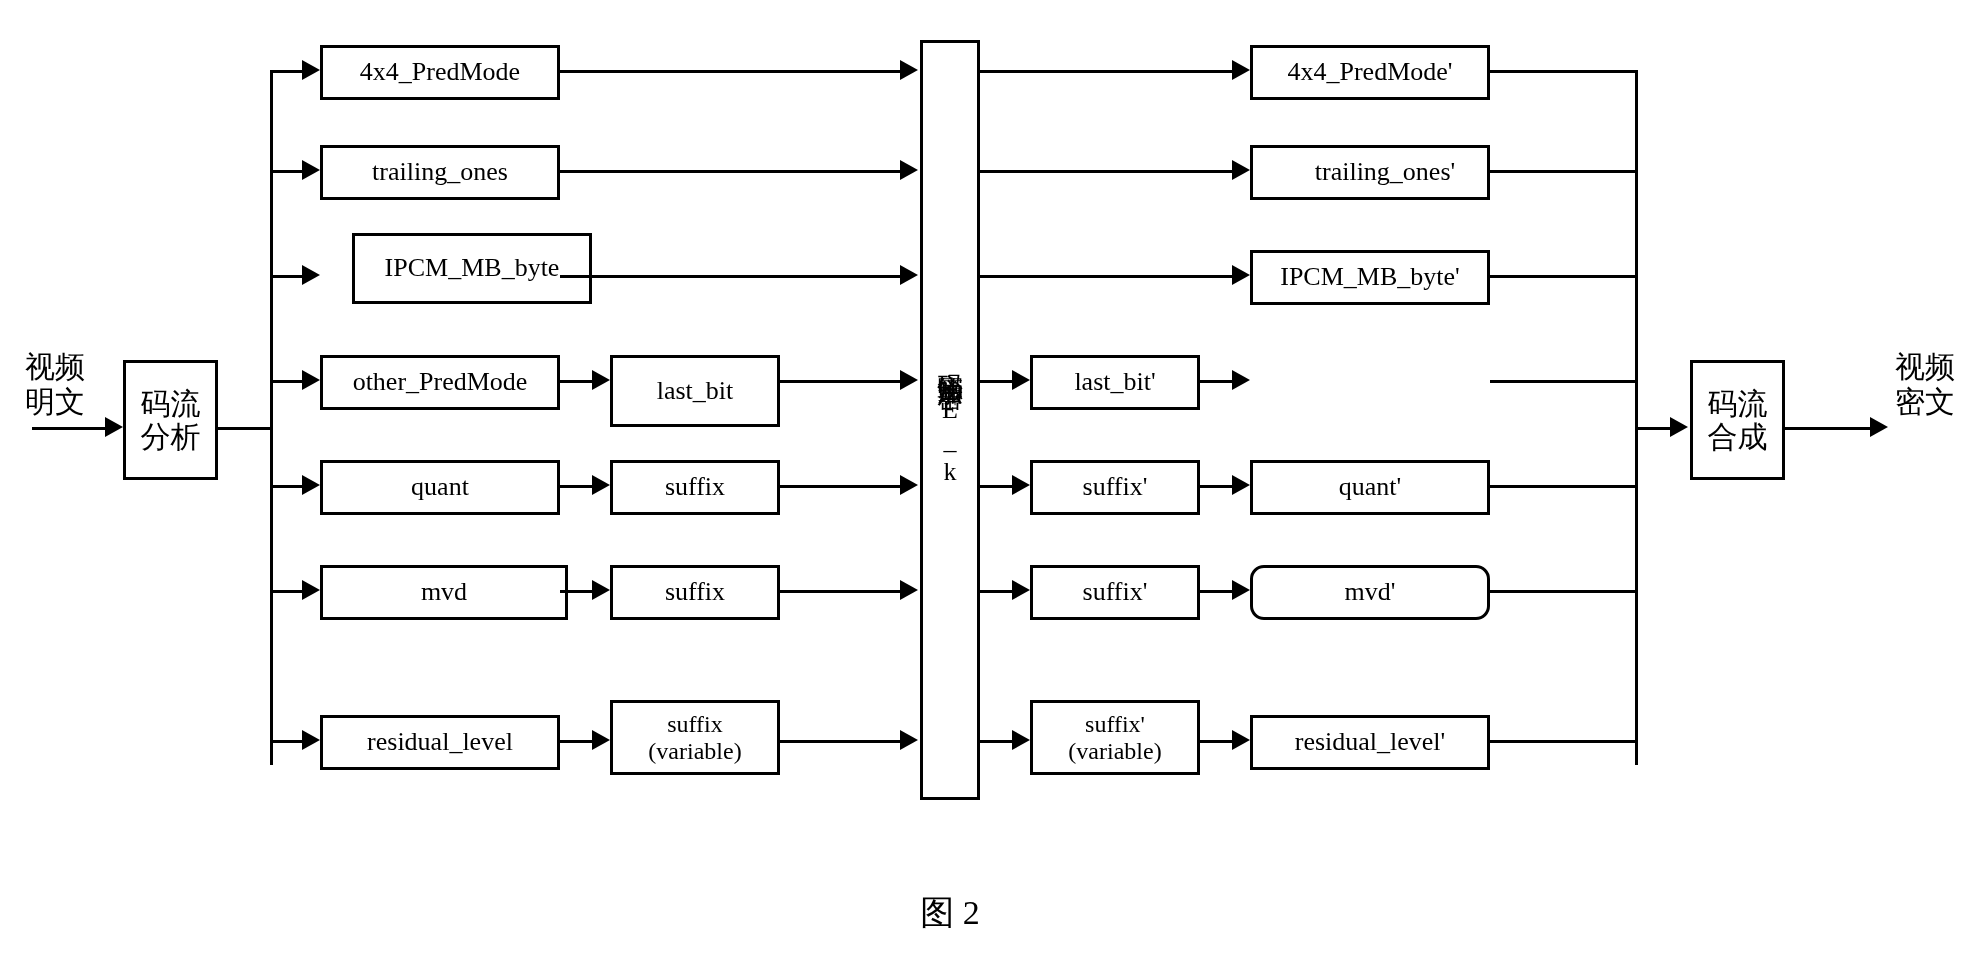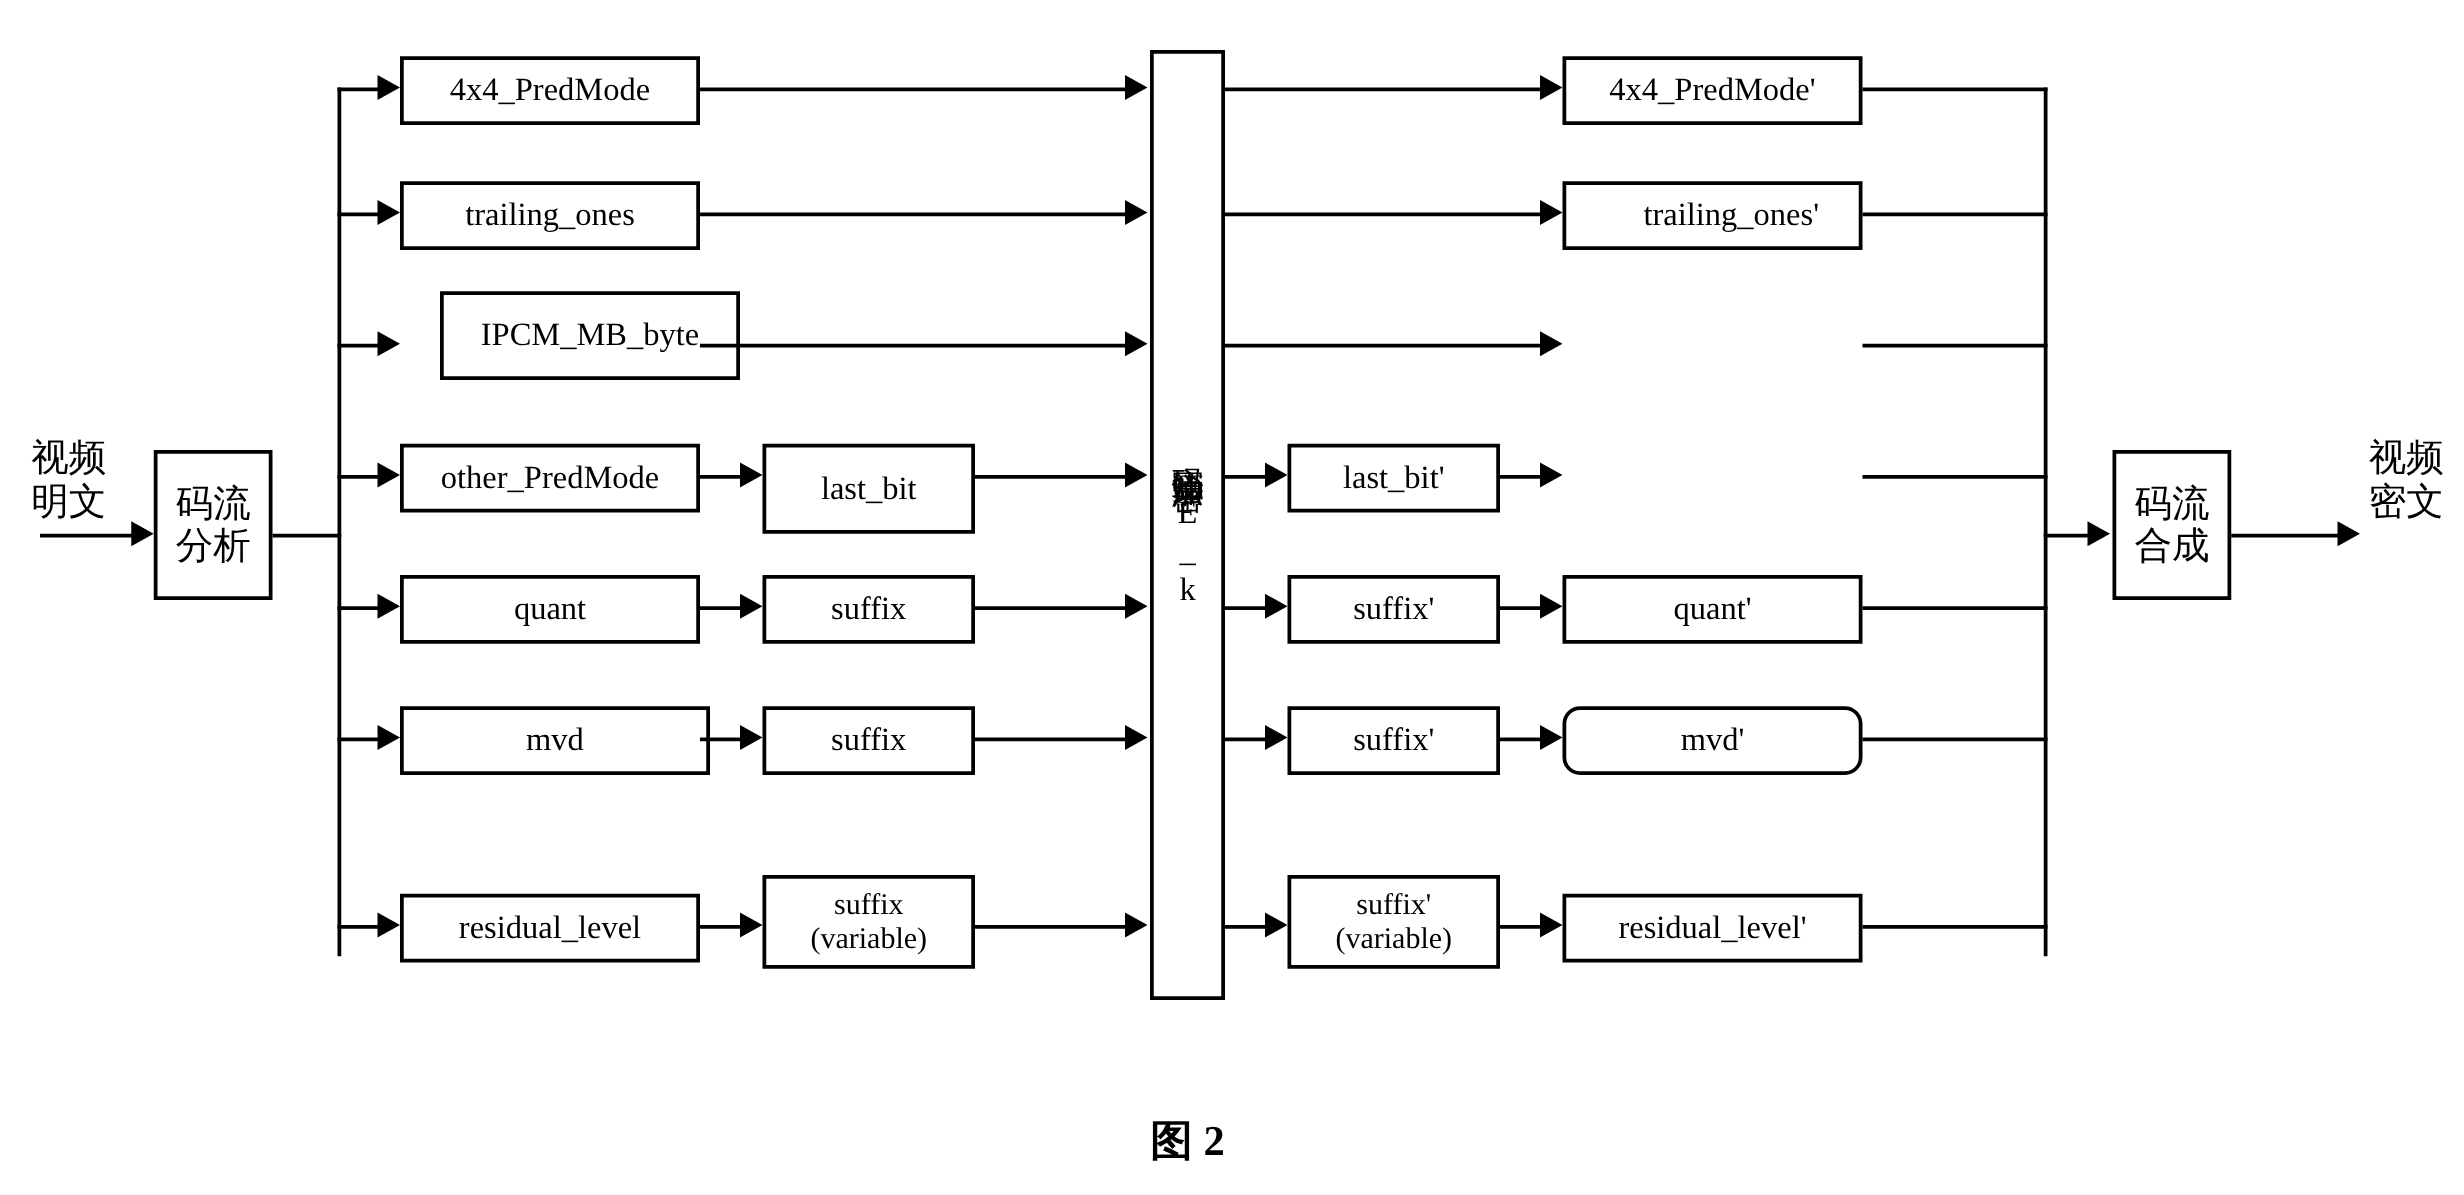--- a/index.html
+++ b/index.html
@@ -123,20 +123,21 @@
   <div class="box" style="left:1230px; top:125px; width:240px; height:55px;padding-left:36px;">trailing_ones'</div>
   <div class="hline" style="left:1470px; top:150px; width:148px;"></div>
 
   <div class="hline" style="left:250px; top:255px; width:37px;"></div>
   <div class="arrow-right" style="left:282px; top:245px;"></div>
   <div class="box" style="left:300px; top:213px; width:240px; height:71px;margin-left:32px;">IPCM_MB_byte</div>
   <div class="hline" style="left:540px; top:255px; width:345px;"></div>
   <div class="arrow-right" style="left:880px; top:245px;"></div>
   <div class="hline" style="left:960px; top:255px; width:255px;"></div>
   <div class="arrow-right" style="left:1212px; top:245px;"></div>
+  <div class="box" style="left:1230px; top:230px; width:240px; height:55px;">IPCM_MB_byte'</div>
   <div class="hline" style="left:1470px; top:255px; width:148px;"></div>
 
   <div class="hline" style="left:250px; top:360px; width:37px;"></div>
   <div class="arrow-right" style="left:282px; top:350px;"></div>
   <div class="box" style="left:300px; top:335px; width:240px; height:55px;">other_PredMode</div>
   <div class="hline" style="left:540px; top:360px; width:35px;"></div>
   <div class="arrow-right" style="left:572px; top:350px;"></div>
   <div class="box" style="left:590px; top:335px; width:170px; height:72px;">last_bit</div>
   <div class="hline" style="left:760px; top:360px; width:125px;"></div>
   <div class="arrow-right" style="left:880px; top:350px;"></div>
@@ -190,15 +191,15 @@
   <div class="arrow-right" style="left:880px; top:710px;"></div>
   <div class="hline" style="left:960px; top:720px; width:35px;"></div>
   <div class="arrow-right" style="left:992px; top:710px;"></div>
   <div class="box" style="left:1010px; top:680px; width:170px; height:75px; white-space:pre-line; font-size:24px;">suffix'
 (variable)</div>
   <div class="hline" style="left:1180px; top:720px; width:35px;"></div>
   <div class="arrow-right" style="left:1212px; top:710px;"></div>
   <div class="box" style="left:1230px; top:695px; width:240px; height:55px;">residual_level'</div>
   <div class="hline" style="left:1470px; top:720px; width:148px;"></div>
 
-  <div class="caption" style="left:870px; top:870px; width:120px;font-weight:bold;">图 2</div>
+  <div class="caption" style="left:870px; top:870px; width:120px;">图 2</div>
 
 </div>
 
 </body></html>

